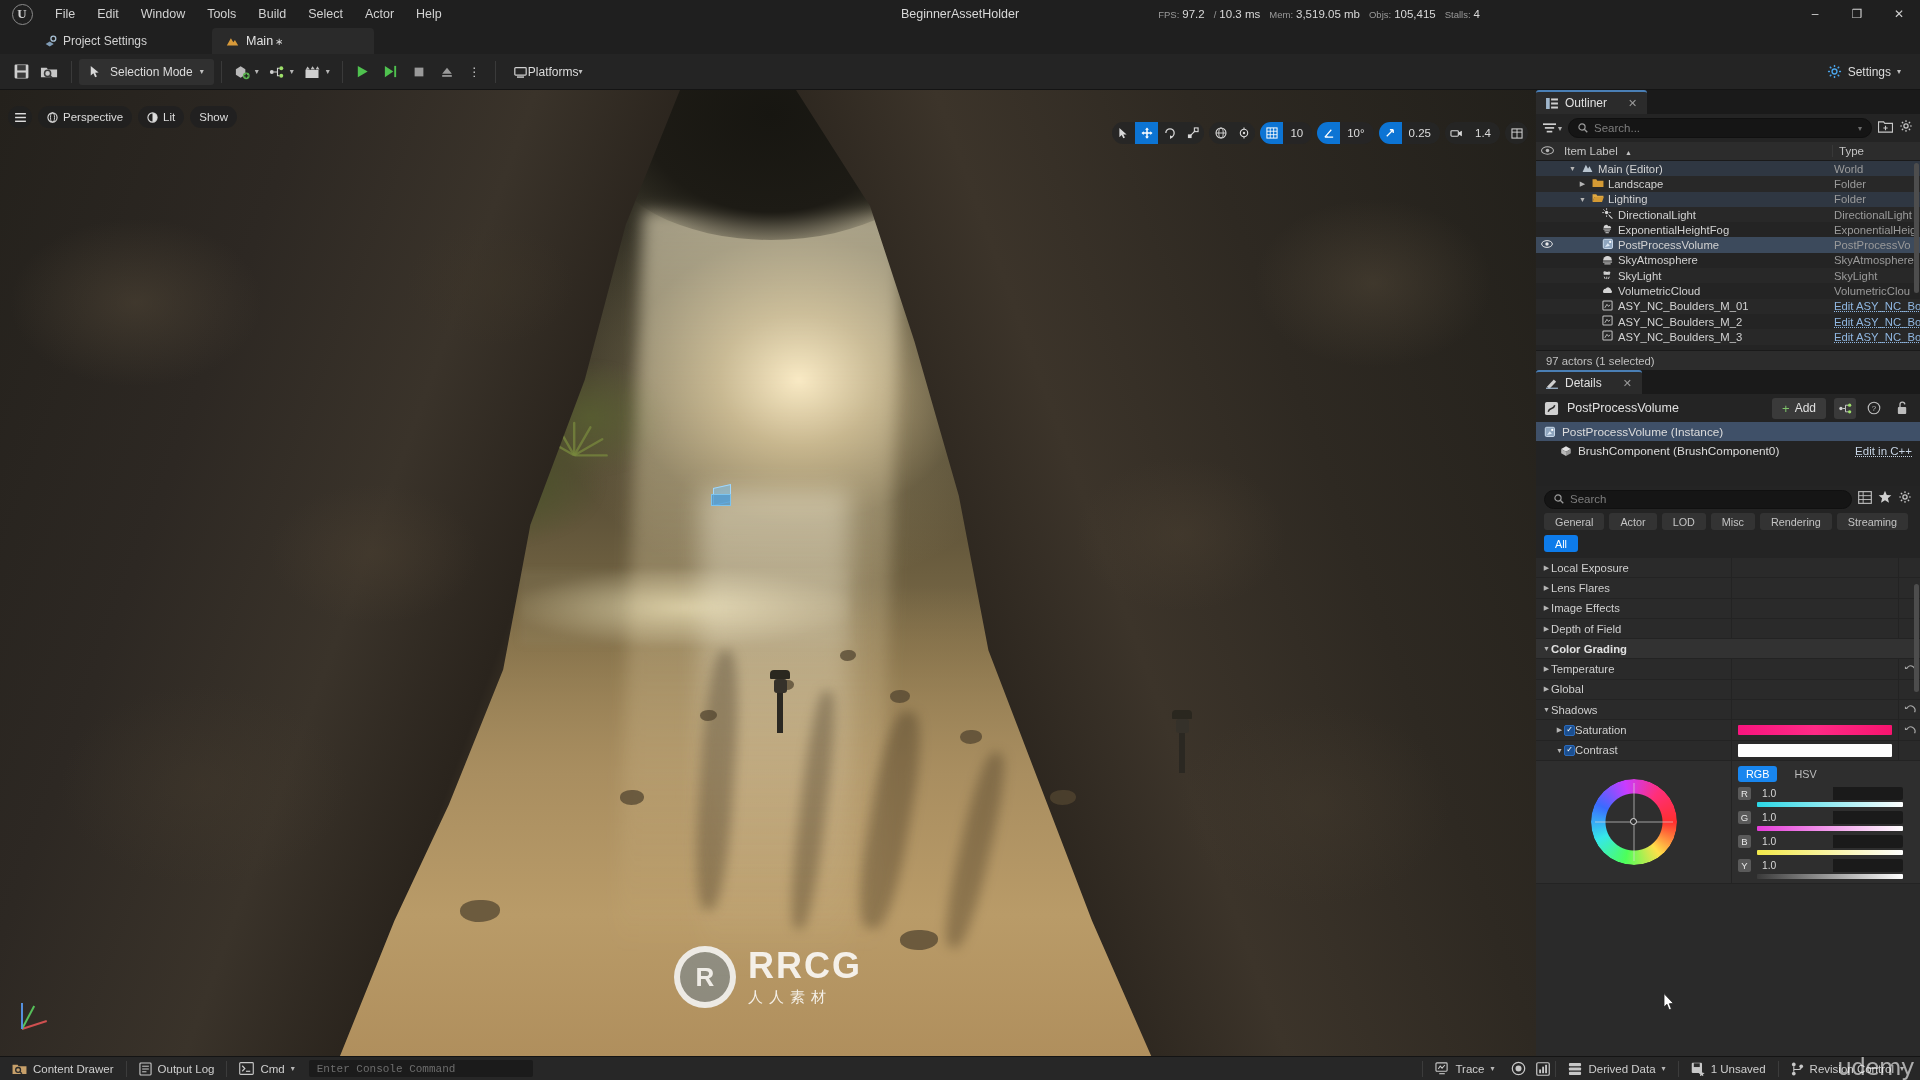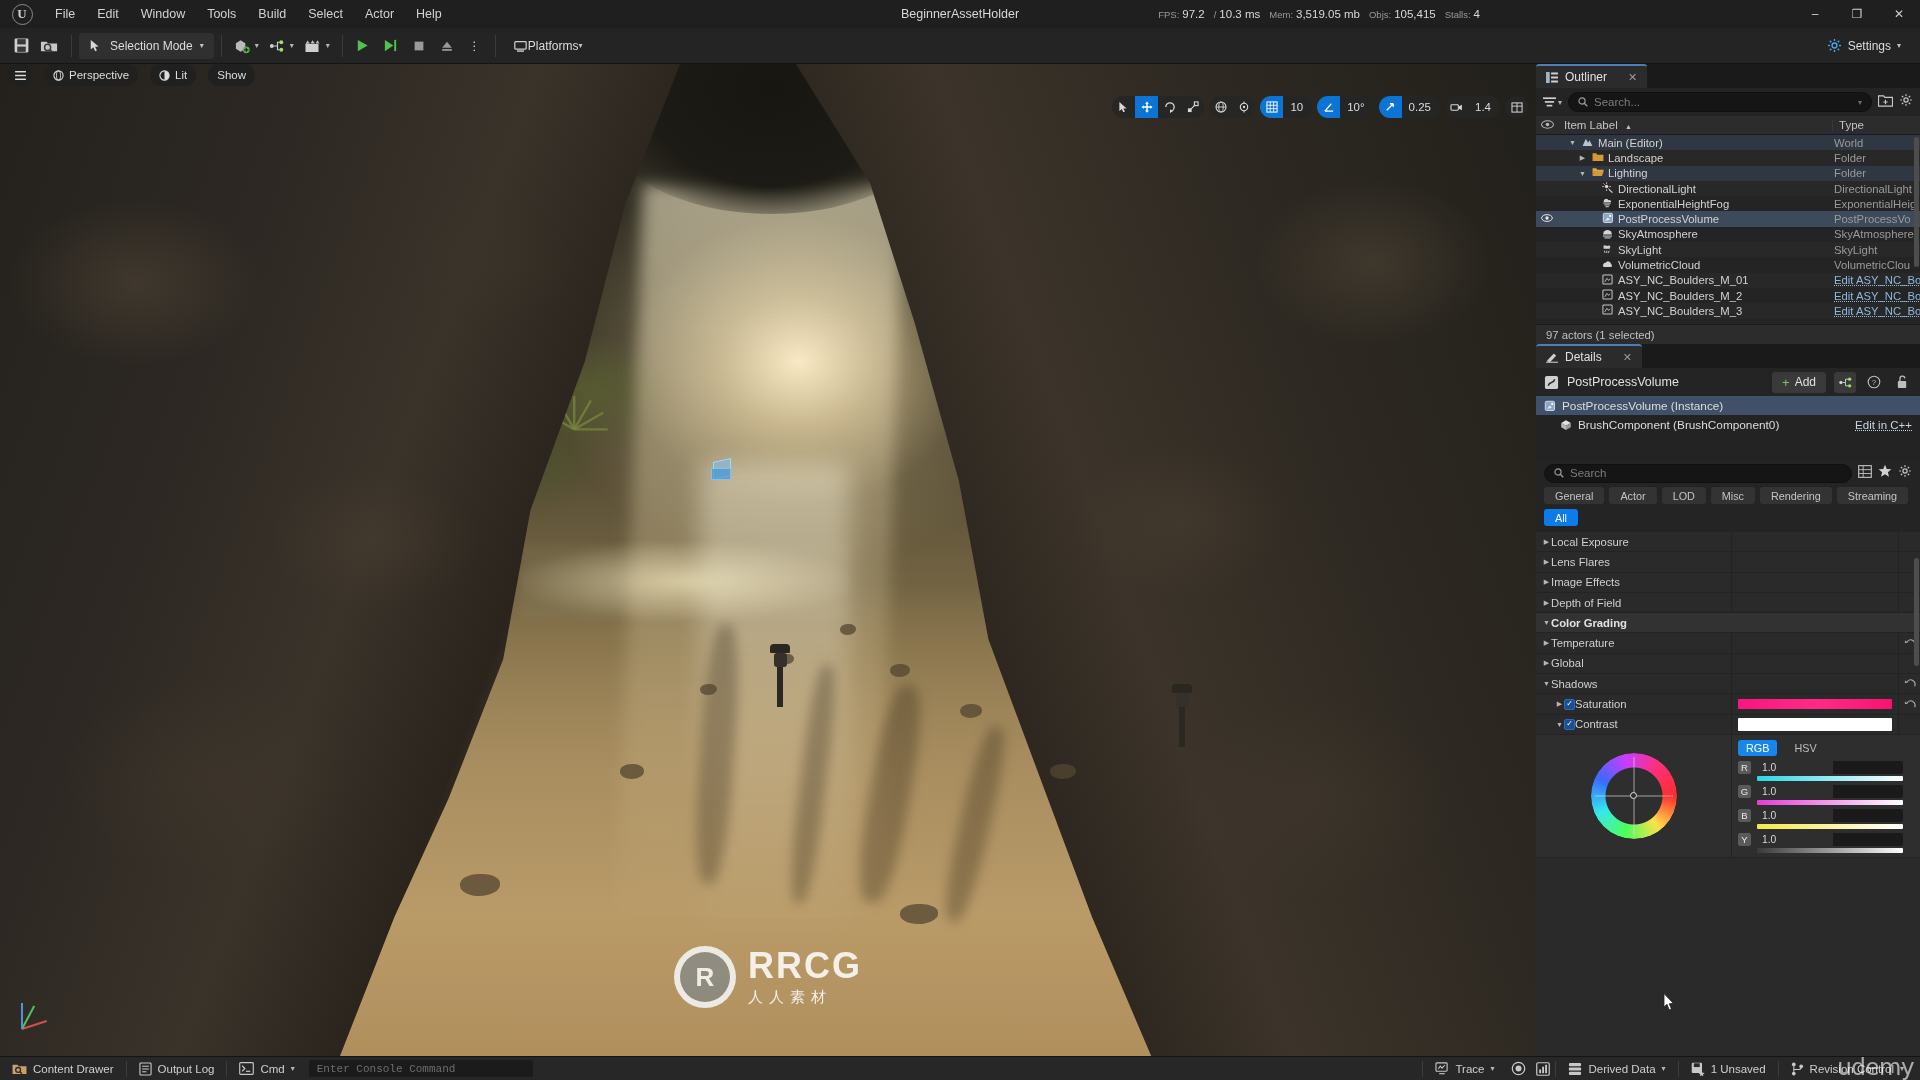--- a/index.html
+++ b/index.html
@@ -205,21 +205,21 @@
     display: flex; align-items: center; justify-content: center;
     color: rgba(255,255,255,.92); font-size: 26px; font-weight: bold;
     background: rgba(60,120,190,.35);
   }
   .wm .txt { display: flex; flex-direction: column; color: rgba(255,255,255,.95); }
   .wm .t1 { font-size: 36px; font-weight: bold; letter-spacing: 2px; line-height: 1; }
   .wm .t2 { font-size: 15px; letter-spacing: 6px; margin-top: 4px; }
 
   
   .vp-tl {
-    position: absolute; left: 8px; top: 0; display: flex; align-items: flex-start; gap: 12px;
+    position: absolute; left: 8px; top: 16px; display: flex; align-items: flex-start; gap: 6px;
   }
   .vp-pill {
     height: 22px; display: flex; align-items: center; gap: 5px; padding: 0 9px;
     background: rgba(32,32,32,.88); border-radius: 11px; font-size: 11.5px; color: #ddd;
   }
   .vp-hamb {
     width: 24px; height: 22px; display: flex; align-items: center; justify-content: center;
     background: rgba(32,32,32,.88); border-radius: 11px; color: #ddd; font-size: 11px;
   }
   .vp-tr {
@@ -454,20 +454,36 @@
           <span>4</span>
         </div>
     </div>
     <div class="wbtns">
       <div class="wbtn">–</div>
       <div class="wbtn">❐</div>
       <div class="wbtn close">✕</div>
     </div>
   </div>
 
+  <div class="tabrow">
+    <div class="proj-settings">
+      <svg width="13" height="13" viewBox="0 0 16 16">
+        <path d="M2 11 L7 8 L12 11 L7 14 Z" fill="#7f9bb5"></path>
+        <circle cx="11.5" cy="4.5" r="3" fill="none" stroke="#a8c0d4" stroke-width="1.6"></circle>
+      </svg>
+      <span>Project Settings</span>
+    </div>
+    <div class="level-tab">
+      <svg width="13" height="13" viewBox="0 0 16 16">
+        <path d="M1 13 L6 4 L9 9 L11 6 L15 13 Z" fill="#d89a3a"></path>
+      </svg>
+      <span>Main</span>
+      <span style="font-size:10px;color:#d9d9d9;margin-left:-5px;">∗</span>
+    </div>
+  </div>
 
   <div class="toolbar">
     <div class="tb-btn">
       <svg width="17" height="17" viewBox="0 0 16 16">
         <rect x="1.5" y="1.5" width="13" height="13" rx="1" fill="#cfcfcf"></rect>
         <rect x="4" y="2" width="8" height="5" fill="#3a3a3a"></rect>
         <rect x="4" y="9" width="8" height="5" fill="#3a3a3a"></rect>
       </svg>
     </div>
     <div class="tb-btn">

